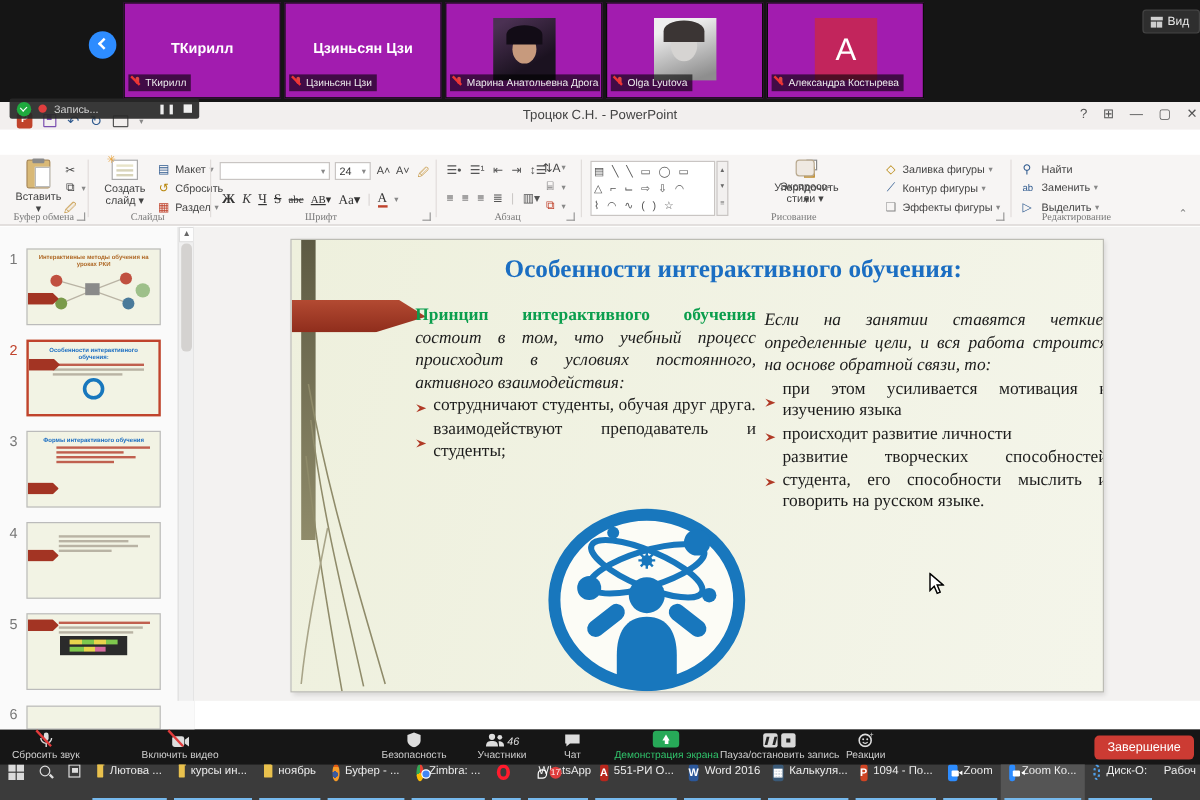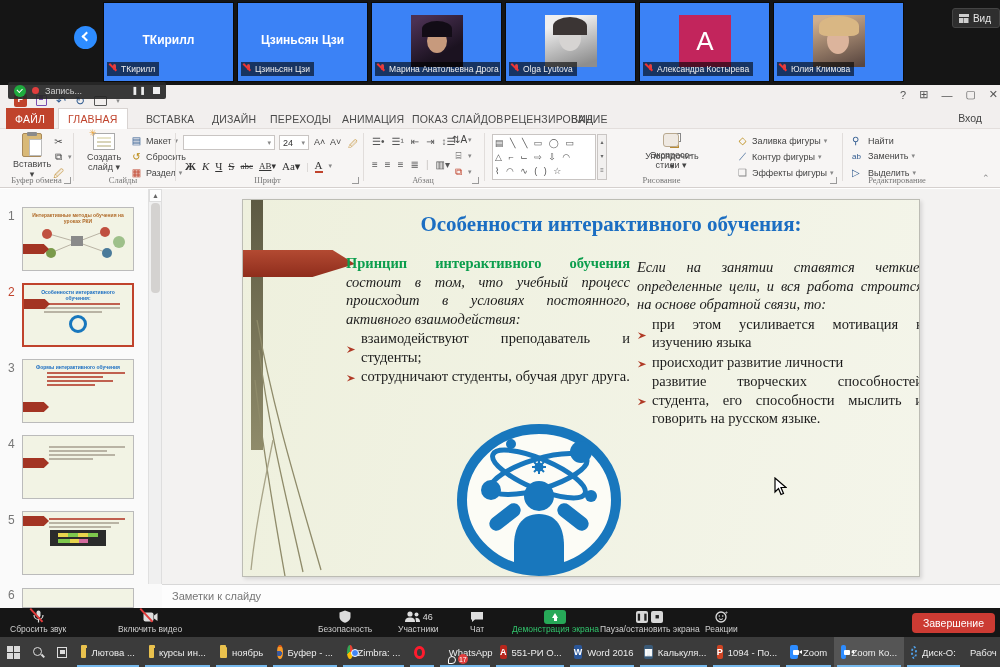--- a/index.html
+++ b/index.html
@@ -6,21 +6,21 @@
   html,body{background:#000;}
   #screen{position:relative;width:1000px;height:667px;background:#000;overflow:hidden;
           font-family:"Liberation Sans",sans-serif;-webkit-font-smoothing:antialiased;}
 
   
   .vstrip{position:absolute;left:0;top:0;width:1000px;height:85px;background:#151515;}
   .collapse-btn{position:absolute;left:74px;top:26px;width:23px;height:23px;border-radius:50%;
     background:#2d8cff;border:none;color:#fff;cursor:pointer;}
   .collapse-btn .chv{position:absolute;left:9px;top:7px;width:7px;height:7px;
     border-left:2px solid #fff;border-bottom:2px solid #fff;transform:rotate(45deg);}
-  .tile{position:absolute;top:2px;height:80px;width:131px;background:#3b82f6;border:1px solid #0a0a0a;}
+  .tile{position:absolute;top:2px;height:80px;width:131px;background:#a21caf;border:1px solid #0a0a0a;}
   .tile .tname{position:absolute;left:0;right:0;top:30px;text-align:center;color:#fff;
     font-size:12px;font-weight:bold;}
   .tile .tlabel{position:absolute;left:3px;bottom:5px;background:rgba(0,0,0,.6);color:#eee;
     font-size:8.5px;padding:2px 4px;display:flex;align-items:center;gap:3px;white-space:nowrap;max-width:125px;overflow:hidden;}
   .micoff{width:7px;height:10px;position:relative;flex:0 0 auto;}
   .micoff:before{content:"";position:absolute;left:2px;top:0;width:3px;height:6px;border-radius:2px;background:#d44;}
   .micoff:after{content:"";position:absolute;left:-1px;top:-1px;width:10px;height:1.5px;background:#e33;
     transform:rotate(45deg);transform-origin:0 0;}
   .pic{position:absolute;left:39px;top:12px;width:52px;height:52px;overflow:hidden;}
   .pic-marina{background:linear-gradient(150deg,#4b3153 10%,#1b1220 70%);}
@@ -147,38 +147,38 @@
 
   
   .notes{position:absolute;left:162px;top:499px;width:838px;height:24px;background:#fdfdfd;border-top:1px solid #d8d8d8;}
   .notes span{position:absolute;left:10px;top:5px;font-size:11px;color:#777;}
   .thumb6strip{position:absolute;left:0;top:499px;width:162px;height:24px;background:#fafafa;overflow:hidden;}
 
   
   .ztb{position:absolute;left:0;top:608px;width:1000px;height:29px;background:#161616;}
   .zbtn{position:absolute;top:2px;display:flex;flex-direction:column;align-items:center;gap:1px;
     color:#cfcfcf;font-size:8.5px;cursor:pointer;white-space:nowrap;}
-  .zbtn .ic{height:13px;display:flex;align-items:center;}
+  .zbtn .ic{height:13px;display:flex;align-items:flex-end;font-style:italic;}
   .slash{position:relative;}
   .slash:after{content:"";position:absolute;left:-2px;top:-2px;width:18px;height:2px;background:#e23b3b;
     transform:rotate(47deg);transform-origin:0 0;}
   .share-ic{width:22px;height:14px;background:#27a958;border-radius:3px;position:relative;}
   .share-ic:before{content:"";position:absolute;left:8px;top:3px;width:0;height:0;
     border-left:3.5px solid transparent;border-right:3.5px solid transparent;border-bottom:5px solid #fff;}
   .share-ic:after{content:"";position:absolute;left:10px;top:7px;width:2.5px;height:4px;background:#fff;}
   .green{color:#31c46c;}
   .pp1{width:12px;height:12px;background:#d8d8d8;border-radius:2px;color:#222;font-size:7px;
     display:flex;align-items:center;justify-content:center;letter-spacing:.5px;}
   .endbtn{position:absolute;right:5px;top:5px;background:#cc3b33;color:#fff;font-size:10.5px;
     padding:4px 11px;border-radius:4px;border:none;cursor:pointer;}
   .cnt{font-size:9px;color:#ddd;margin-left:2px;}
 
   
   .tb{position:absolute;left:0;top:637px;width:1000px;height:30px;background:#3b3b3b;display:flex;align-items:stretch;}
-  .tbi{position:relative;display:flex;align-items:center;gap:5px;padding:0 7px;color:#ececec;
+  .tbi{position:relative;display:flex;gap:5px;padding:0 7px;color:#ececec;
     font-size:9.5px;cursor:pointer;white-space:nowrap;overflow:hidden;}
   .tbi.run:after{content:"";position:absolute;left:3px;right:3px;bottom:0;height:2px;background:#76b9ed;}
   .tbi.activewin{background:#555;}
   .winlogo{width:13px;height:13px;display:grid;grid-template-columns:6px 6px;grid-template-rows:6px 6px;gap:1px;}
   .winlogo i{background:#dadada;}
   .search-ic{width:12px;height:12px;position:relative;}
   .search-ic:before{content:"";position:absolute;left:1px;top:1px;width:7px;height:7px;border:1.5px solid #ddd;border-radius:50%;}
   .search-ic:after{content:"";position:absolute;left:8.5px;top:8.5px;width:4px;height:1.5px;background:#ddd;transform:rotate(45deg);}
   .tview-ic{width:12px;height:11px;border:1.5px solid #ddd;position:relative;background:transparent;}
   .tview-ic:before{content:"";position:absolute;left:2px;top:2px;width:5px;height:4px;background:#ddd;}
@@ -243,27 +243,20 @@
           <span>Марина Анатольевна Дрога</span>
         </div>
     </div>
     <div class="tile" style="left:639px">
       <div class="letter-avatar">A</div>
       <div class="tlabel">
           <span class="micoff"></span>
           <span>Александра Костырева</span>
         </div>
     </div>
-    <div class="tile" style="left:773px">
-      <div class="pic pic-yulia"></div>
-      <div class="tlabel">
-          <span class="micoff"></span>
-          <span>Юлия Климова</span>
-        </div>
-    </div>
 
     <button class="view-btn">
       <span class="grid-ic"></span>
       <span>Вид</span>
     </button>
   </div>
 
   <div class="ppt">
 
     <div class="titlebar">
@@ -275,41 +268,30 @@
         <span class="present"></span>
         <span style="color:#888;font-size:7px">▾</span>
       </div>
       <div class="recbar">
         <span class="recshield"></span>
         <span class="recdot"></span>
         <span class="rectext">Запись...</span>
         <span class="recpause">❚❚</span>
         <span class="recstop"></span>
       </div>
+      <div class="win-title">Троцюк С.Н. - PowerPoint</div>
       <div class="winctl">
         <span>?</span>
         <span>⊞</span>
         <span>—</span>
         <span>▢</span>
         <span>✕</span>
       </div>
     </div>
 
-    <div class="tabrow">
-      <div class="tab tab-file">ФАЙЛ</div>
-      <div class="tab tab-active" style="left:58px">ГЛАВНАЯ</div>
-      <div class="tab" style="left:137px">ВСТАВКА</div>
-      <div class="tab" style="left:203px">ДИЗАЙН</div>
-      <div class="tab" style="left:261px">ПЕРЕХОДЫ</div>
-      <div class="tab" style="left:333px">АНИМАЦИЯ</div>
-      <div class="tab" style="left:403px">ПОКАЗ СЛАЙДОВ</div>
-      <div class="tab" style="left:495px">РЕЦЕНЗИРОВАНИЕ</div>
-      <div class="tab" style="left:562px">ВИД</div>
-      <div class="signin">Вход</div>
-    </div>
 
     <div class="ribbon">
 
       <div class="bigbtn" style="left:10px;width:44px">
         <div class="clipboard-ic"></div>
         <span>Вставить</span><br>▾
       </div>
       <div class="mini" style="left:52px;top:7px">
           <span class="mic16">✂</span>
         </div>
@@ -541,27 +523,27 @@
         <div class="slide-title">Особенности интерактивного обучения:</div>
         <div class="redbanner"></div>
 
         <div class="col col-left">
           <span class="ghead">Принцип интерактивного обучения</span><span class="ital"> состоит в том, что учебный процесс происходит в условиях постоянного, активного взаимодействия:</span>
           <div class="blist">
             <div class="bitem">
               <svg class="bm" viewBox="0 0 12 10">
                   <path d="M1 1 L11 5 L1 9 L4.5 5 Z" fill="#b03a26"></path>
                 </svg>
-              <div class="btx">взаимодействуют преподаватель и студенты;</div>
+              <div class="btx">сотрудничают студенты, обучая друг друга.</div>
             </div>
             <div class="bitem">
               <svg class="bm" viewBox="0 0 12 10">
                   <path d="M1 1 L11 5 L1 9 L4.5 5 Z" fill="#b03a26"></path>
                 </svg>
-              <div class="btx">сотрудничают студенты, обучая друг друга.</div>
+              <div class="btx">взаимодействуют преподаватель и студенты;</div>
             </div>
           </div>
         </div>
 
         <div class="col col-right">
           <span class="ital">Если на занятии ставятся четкие, определенные цели, и вся работа строится на основе обратной связи, то:</span>
           <div class="blist">
             <div class="bitem">
               <svg class="bm" viewBox="0 0 12 10">
                   <path d="M1 1 L11 5 L1 9 L4.5 5 Z" fill="#b03a26"></path>
@@ -609,23 +591,20 @@
       <svg class="cursor" width="13" height="19" viewBox="0 0 13 19">
         <path d="M1 1 L1 15 L4.5 11.5 L7 17.5 L9.5 16.5 L7 10.5 L12 10.5 Z" fill="#fff" stroke="#000" stroke-width="1.2"></path>
       </svg>
     </div>
 
     <div class="thumb6strip">
       <span class="tnum" style="left:8px;top:4px;position:absolute">6</span>
       <div style="position:absolute;left:22px;top:4px;width:112px;height:20px;background:#f2f3e4;border:1px solid #bbb;"></div>
     </div>
 
-    <div class="notes">
-      <span>Заметки к слайду</span>
-    </div>
   </div>
 
   <div class="ztb">
     <div class="zbtn" style="left:10px">
       <span class="ic slash">
         <svg width="11" height="13" viewBox="0 0 11 13">
             <rect x="3.5" y="0.5" width="4" height="7" rx="2" fill="#ddd"></rect>
             <path d="M1 5 a4.5 4.5 0 0 0 9 0" fill="none" stroke="#ddd" stroke-width="1.2"></path>
             <line x1="5.5" y1="10" x2="5.5" y2="12.5" stroke="#ddd" stroke-width="1.2"></line>
           </svg>
@@ -677,21 +656,21 @@
           <span class="share-ic"></span>
         </span>
       <span class="green">Демонстрация экрана</span>
     </div>
 
     <div class="zbtn" style="left:600px">
       <span class="ic" style="gap:3px">
         <span class="pp1">❚❚</span>
         <span class="pp1">■</span>
       </span>
-      <span>Пауза/остановить экрана</span>
+      <span>Пауза/остановить запись</span>
     </div>
     <div class="zbtn" style="left:705px">
       <span class="ic">
         <svg width="13" height="13" viewBox="0 0 13 13">
             <circle cx="6" cy="7" r="5" fill="none" stroke="#ddd" stroke-width="1.3"></circle>
             <circle cx="4.3" cy="6" r="0.8" fill="#ddd"></circle>
             <circle cx="7.7" cy="6" r="0.8" fill="#ddd"></circle>
             <path d="M4 8.5 a2.6 2.6 0 0 0 4 0" fill="none" stroke="#ddd" stroke-width="1"></path>
             <text x="9.5" y="4" fill="#ddd" font-size="6">+</text>
           </svg>

